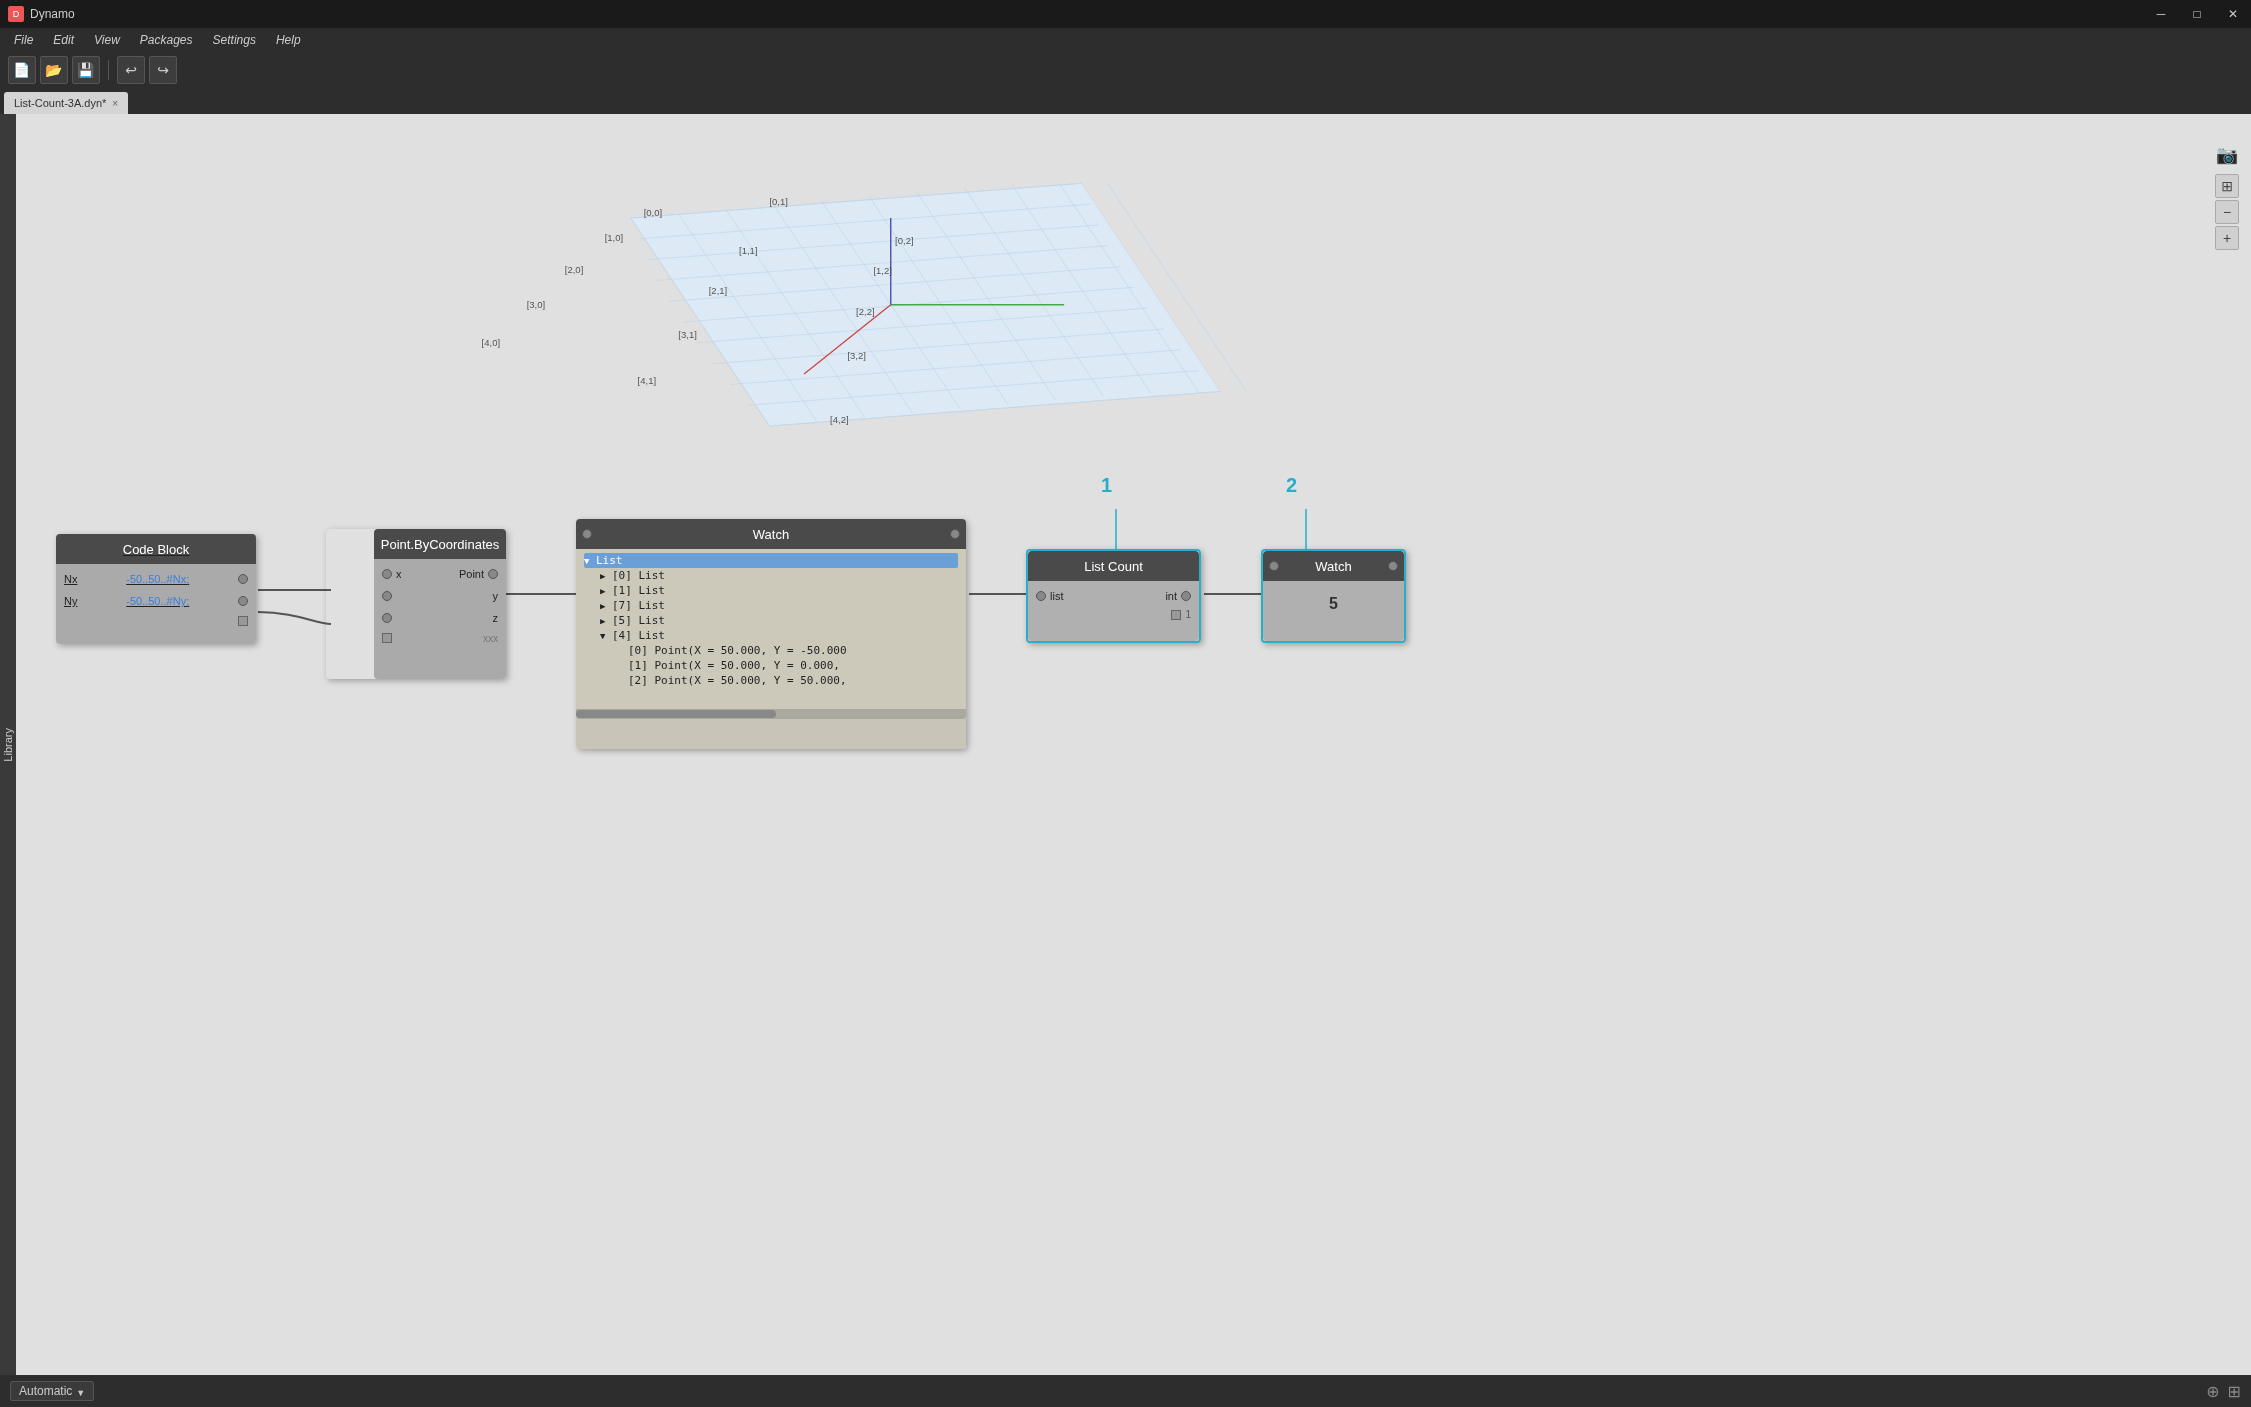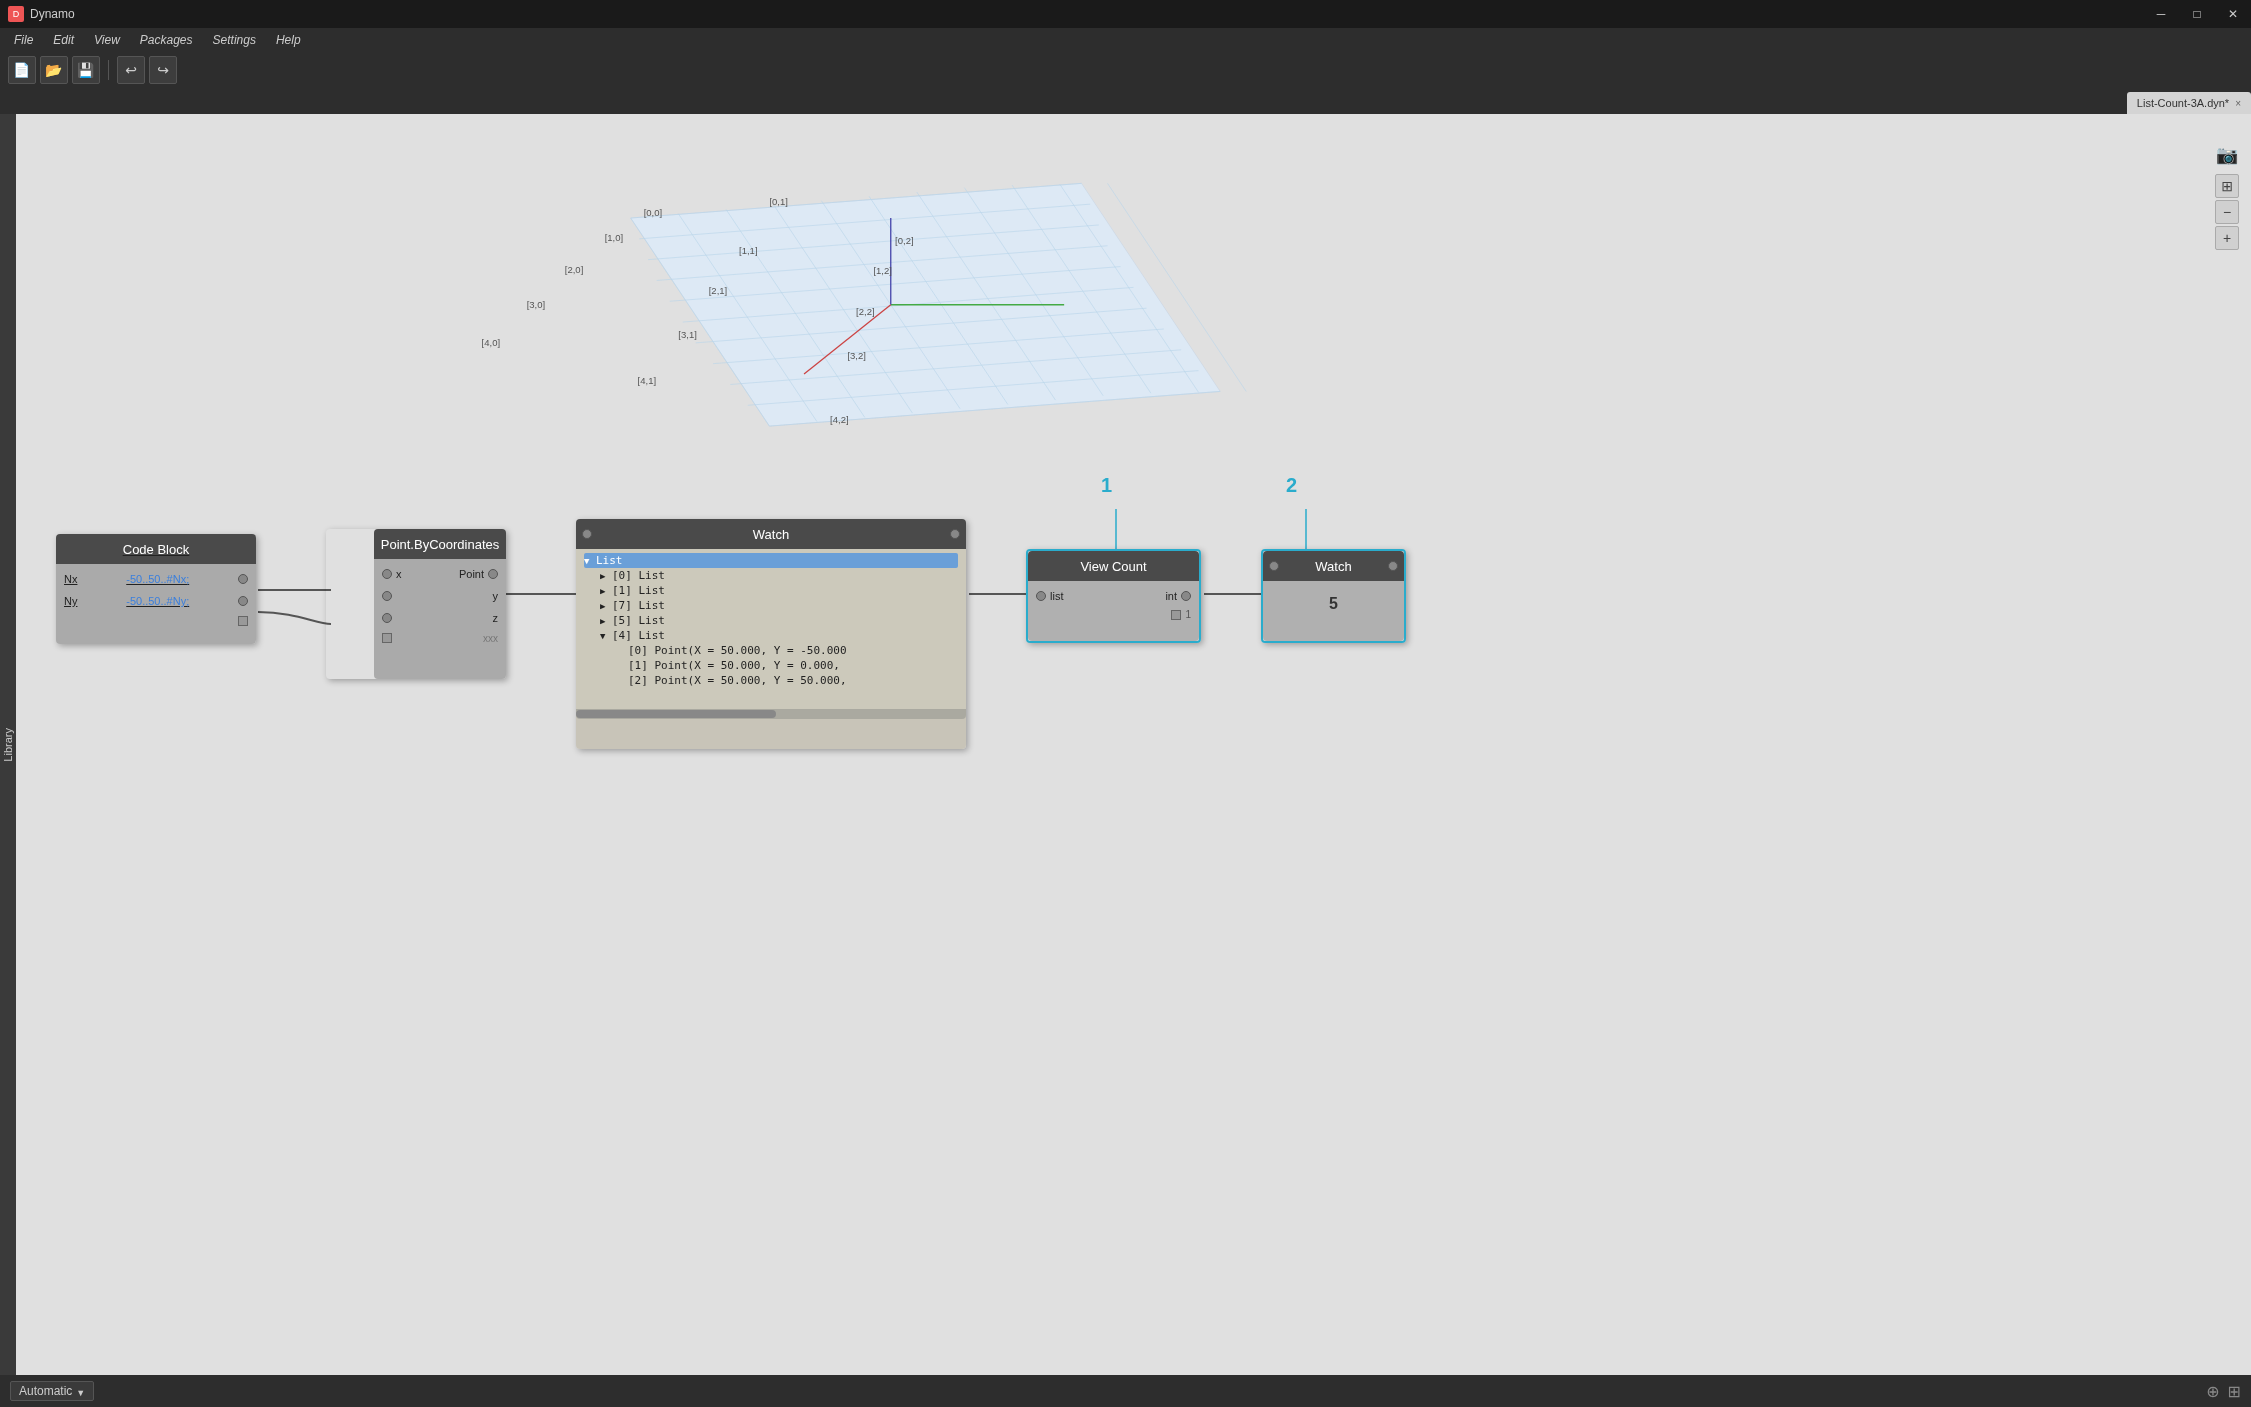--- a/index.html
+++ b/index.html
@@ -46,21 +46,20 @@
     #toolbar .tb-btn { width: 28px; height: 28px; background: #3d3d3d; border: 1px solid #555; border-radius: 2px; display: flex; align-items: center; justify-content: center; cursor: pointer; color: #ccc; font-size: 14px; }
     #toolbar .separator { width: 1px; height: 20px; background: #555; margin: 0 4px; }
 
     
     #tabbar {
       background: #2d2d2d;
       height: 26px;
       display: flex;
       align-items: flex-end;
       padding: 0 0 0 4px;
-      justify-content: flex-end;
     }
     #tabbar .tab {
       background: #d4d4d4;
       height: 22px;
       display: flex;
       align-items: center;
       padding: 0 10px 0 10px;
       font-size: 11px;
       color: #333;
       border-radius: 3px 3px 0 0;
@@ -569,21 +568,21 @@
           </div>
         </div>
         <div class="watch-scrollbar">
           <div class="thumb"></div>
         </div>
       </div>
     </div>
 
     <div class="node" id="node-listcount">
       <div class="node-header">
-        <span>View Count</span>
+        <span>List Count</span>
       </div>
       <div class="node-body">
         <div class="node-row">
           <div class="port port-left"></div>
           <span style="margin-left:4px;">list</span>
           <span style="flex:1"></span>
           <span>int</span>
           <div class="port port-right" style="margin-left:4px;"></div>
         </div>
         <div style="display:flex;align-items:center;justify-content:flex-end;padding:2px 4px;gap:4px;">

